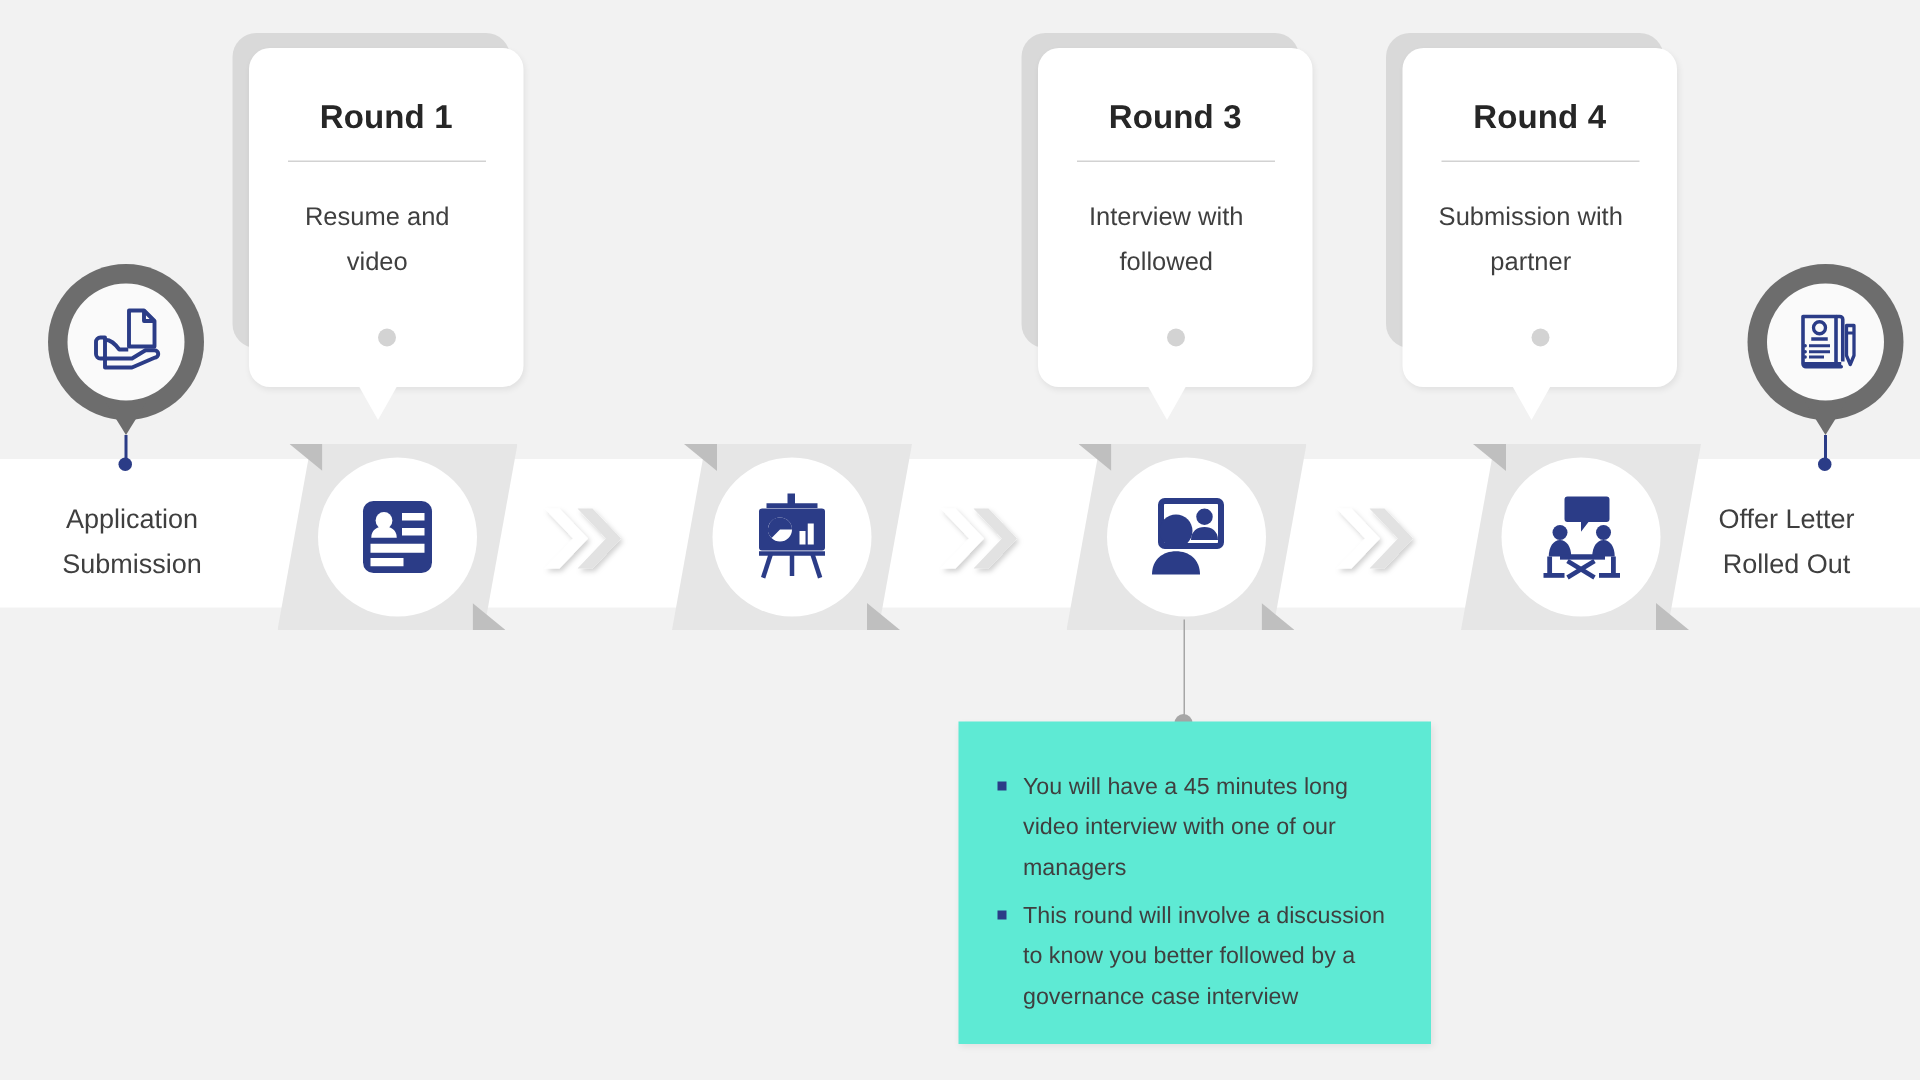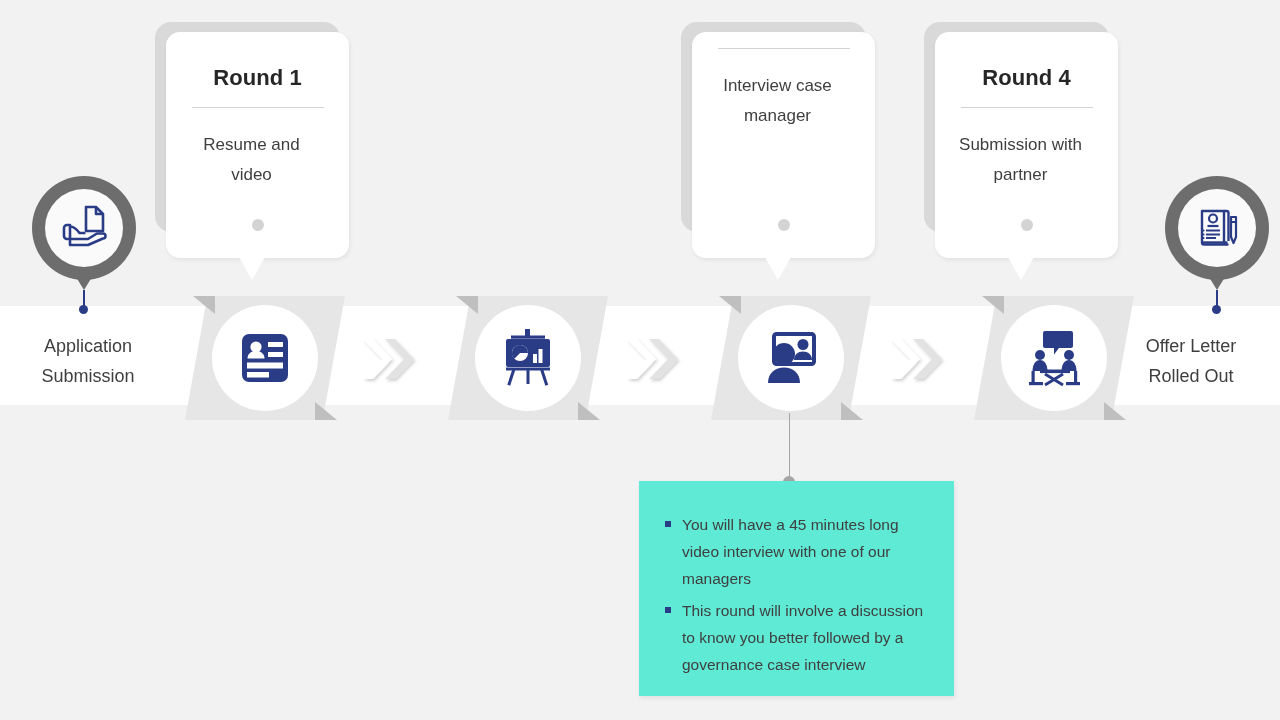--- a/index.html
+++ b/index.html
@@ -386,22 +386,23 @@
       <div class="card-sub">Resume and video</div>
       <div class="card-dot"></div>
     </div>
     <div class="card-tail"></div>
   </div>
 
 
   <div class="card-wrap" style="left:681px">
     <div class="card-back"></div>
     <div class="card">
+      <div class="card-title">Round 3</div>
       <div class="card-rule"></div>
-      <div class="card-sub">Interview case manager</div>
+      <div class="card-sub">Interview with followed</div>
       <div class="card-dot"></div>
     </div>
     <div class="card-tail"></div>
   </div>
 
   <div class="card-wrap" style="left:924px">
     <div class="card-back"></div>
     <div class="card">
       <div class="card-title">Round 4</div>
       <div class="card-rule"></div>

